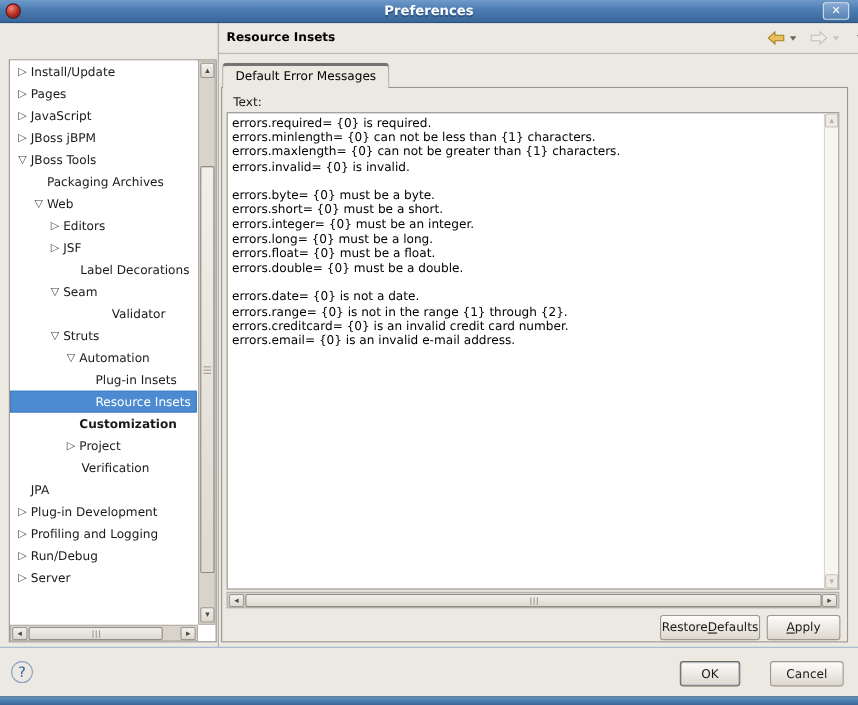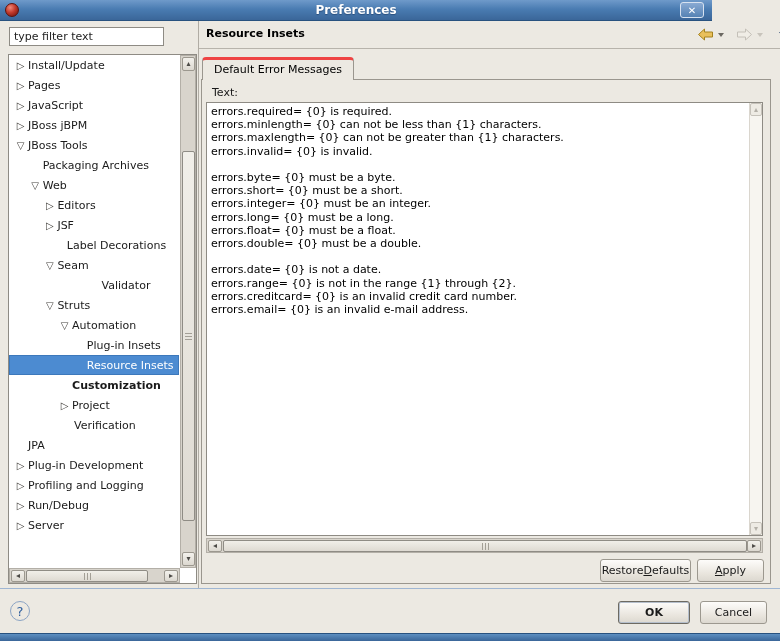--- a/index.html
+++ b/index.html
@@ -4,21 +4,21 @@
 <style>
   html,body{margin:0;padding:0;background:#555;}
   *{box-sizing:border-box;}
   #win{
     position:relative;width:780px;height:641px;margin:0 auto;
     background:#ece9e2;font-family:"DejaVu Sans","Liberation Sans",sans-serif;
     font-size:11px;color:#1a1a1a;overflow:hidden;
   }
   .abs{position:absolute;}
   
-  #titlebar{left:0;top:0;width:712px;height:21px;
+  #titlebar{left:0;top:0;width:780px;height:21px;
     background:linear-gradient(#6f9aca,#4a7cb2 45%,#3a6699);
     border-bottom:1px solid #28527f;display:flex;align-items:center;padding-left:24px;}
   #apptitle{position:absolute;left:0;right:0;text-align:center;color:#fff;
     font-weight:bold;font-size:12px;text-shadow:0 1px 1px #2a4f7d;}
   #appicon{position:absolute;left:5px;top:3px;width:14px;height:14px;border-radius:50%;
     background:radial-gradient(circle at 35% 30%,#f0897a,#c33a2c 45%,#7e1a12 85%);
     border:1px solid #5e120c;}
   #closebtn{position:absolute;right:8px;top:2px;width:24px;height:16px;border-radius:3px;
     background:linear-gradient(#89aad3,#5582b4);border:1px solid #d7e2f0;
     color:#fff;font-size:10px;font-weight:bold;display:flex;align-items:center;justify-content:center;cursor:default;}
@@ -47,21 +47,21 @@
   #pagetitle{left:206px;top:27px;font-weight:bold;font-size:11px;color:#000;}
   #hdrsep{left:199px;top:48px;width:581px;height:1px;background:#b7b3ab;}
   .navchev{display:inline-block;width:0;height:0;border-left:3px solid transparent;
     border-right:3px solid transparent;border-top:4px solid #6b6862;margin-left:2px;}
   .navchev.pale{border-top-color:#c8c4bc;}
   #viewmenu-tri{width:0;height:0;border-left:5px solid transparent;border-right:5px solid transparent;
     border-top:6px solid #1b3c68;}
   
   #folder{left:201px;top:79px;width:570px;height:505px;border:1px solid #9a968e;background:#ece9e2;}
   #tab{left:202px;top:57px;height:23px;padding:3px 11px 0 11px;background:#ece9e2;
-    border:1px solid #9a968e;border-bottom:none;border-top:3px solid #ef4444;
+    border:1px solid #9a968e;border-bottom:none;border-top:3px solid #737373;
     border-radius:4px 4px 0 0;z-index:3;font-size:11px;color:#000;text-align:right;}
   #textlabel{left:212px;top:86px;}
   #msgtext{left:206px;top:102px;width:557px;height:434px;border:1px solid #8e8b84;
     background:#fff;font-family:"DejaVu Sans","Liberation Sans",sans-serif;font-size:11px;
     line-height:13.2px;color:#000;padding:2px 16px 2px 4px;resize:none;overflow:hidden;outline:none;}
   
   .gtkbtn{position:absolute;height:23px;background:linear-gradient(#fdfcfa,#e7e3db 70%,#dcd8d0);
     border:1px solid #9c988f;border-radius:3px;font-family:inherit;font-size:11px;color:#1a1a1a;
     display:flex;align-items:center;justify-content:center;padding:0 10px;cursor:default;}
   .gtkbtn.default{border:1px solid #6d6a62;box-shadow:0 0 0 1px #b5bfcc inset;}
@@ -79,21 +79,20 @@
 <div id="win">
 
   <div id="titlebar" class="abs">
     <div id="appicon"></div>
     <div id="apptitle">Preferences</div>
     <div id="closebtn">
       <span>✕</span>
     </div>
   </div>
 
-  <input id="filter" class="abs" type="text" value="type filter text" style="">
 
   <div id="treepanel" class="abs"></div>
   <div id="treeview" class="abs">
       <div class="tree-row" style="padding-left: 4px;">
         <span class="expander">▷</span>
         <span class="tree-label">Install/Update</span>
       </div>
       <div class="tree-row" style="padding-left: 4px;">
         <span class="expander">▷</span>
         <span class="tree-label">Pages</span>
@@ -119,21 +118,21 @@
         <span class="tree-label">Web</span>
       </div>
       <div class="tree-row" style="padding-left: 33.4px;">
         <span class="expander">▷</span>
         <span class="tree-label">Editors</span>
       </div>
       <div class="tree-row" style="padding-left: 33.4px;">
         <span class="expander">▷</span>
         <span class="tree-label">JSF</span>
       </div>
-      <div class="tree-row" style="padding-left: 30px; justify-content: center;">
+      <div class="tree-row" style="padding-left: 49px;">
         <span class="expander"></span>
         <span class="tree-label">Label Decorations</span>
       </div>
       <div class="tree-row" style="padding-left: 33.4px;">
         <span class="expander">▽</span>
         <span class="tree-label">Seam</span>
       </div>
       <div class="tree-row" style="padding-left: 49px; justify-content: center;">
         <span class="expander"></span>
         <span class="tree-label">Validator</span>
@@ -283,21 +282,21 @@
   <button class="gtkbtn" style="left:697px;top:559px;width:67px;">
     <span></span>
       <span class="mn">A</span>
       <span>pply</span>
   </button>
 
   <div id="footsep" class="abs"></div>
   <div id="helpbtn" class="abs">
     <span>?</span>
   </div>
-  <button class="gtkbtn default" style="left:618px;top:601px;width:72px;font-weight:bold;">
+  <button class="gtkbtn default" style="left:618px;top:601px;width:55px;">
     <span>OK</span>
   </button>
   <button class="gtkbtn" style="left:700px;top:601px;width:67px;">
     <span>Cancel</span>
   </button>
 
   <div id="bottomstrip" class="abs"></div>
 </div>
 
 </body></html>

